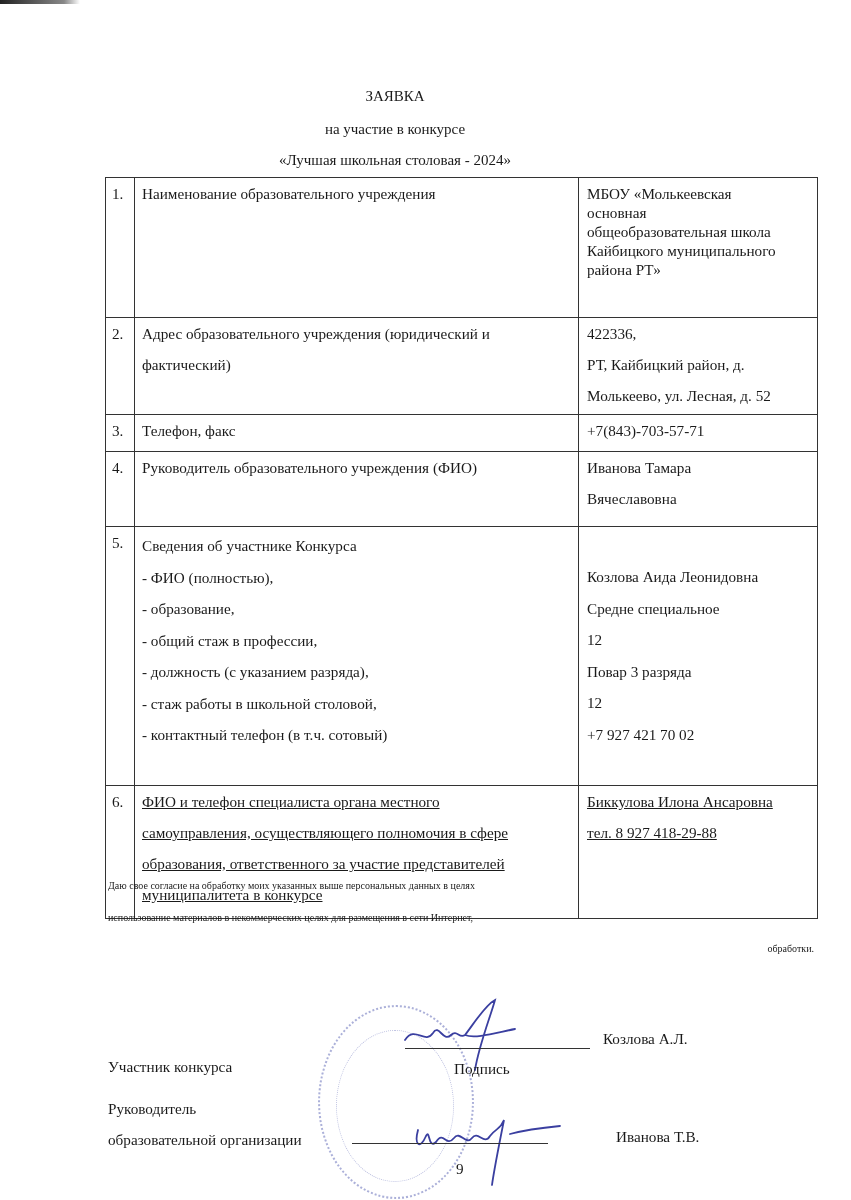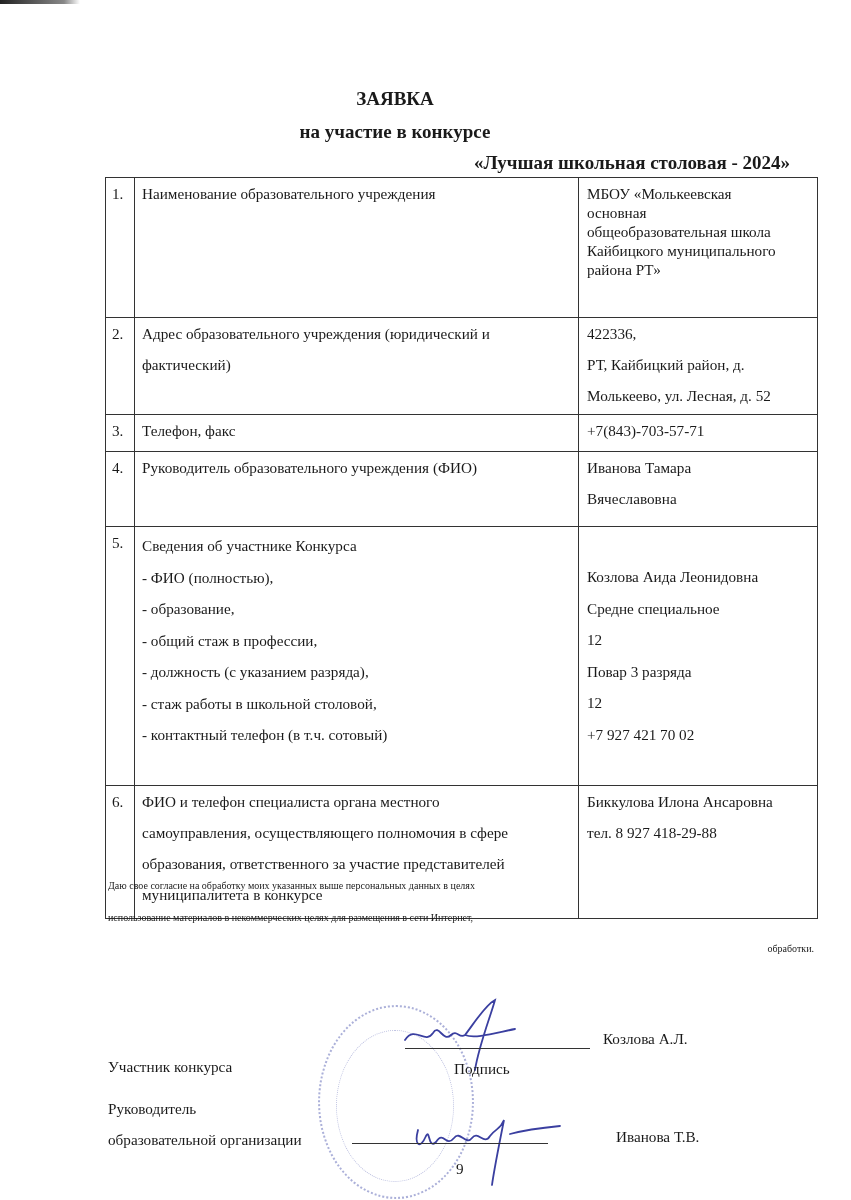--- a/index.html
+++ b/index.html
@@ -1,24 +1,24 @@
 <!DOCTYPE html>
 <html><head>
 <meta charset="utf-8">
 <style>
   html, body { margin: 0; padding: 0; }
   body {
     width: 851px; height: 1200px; background: #ffffff; position: relative; overflow: hidden;
     font-family: "Liberation Serif", serif; color: #1a1a1a;
   }
   .scan-edge { position: absolute; left: 0; top: 0; width: 80px; height: 4px; background: linear-gradient(90deg,#222,#888 80%,#fff); }
-  .title { position: absolute; left: 0; width: 790px; text-align: center; font-weight: bold; font-size: 19px; }
+  .title { position: absolute; left: 0; width: 790px; text-align: center; font-weight: normal; font-size: 15px; }
   #t1 { top: 88px; }
   #t2 { top: 121px; }
-  #t3 { top: 152px; text-align: right; }
+  #t3 { top: 152px; }
 
   table.form {
     position: absolute; left: 105px; top: 177px; width: 713px;
     border-collapse: collapse; font-size: 15.2px; line-height: 19px;
   }
   table.form td { border: 1px solid #333; vertical-align: top; padding: 0; }
   td.num { width: 22px; padding: 6px 0 0 6px !important; }
   td.label { width: 428px; padding: 6px 8px 0 7px !important; }
   td.value { padding: 6px 6px 0 8px !important; }
   .ln { display: block; }
@@ -29,21 +29,21 @@
   .row2 td.label, .row2 td.value { padding-top: 0 !important; }
   .row2 td.num { padding-top: 6px !important; }
   .row3 td { height: 30px; }
   .row4 td { height: 68px; }
   .row4 td.label, .row4 td.value { padding-top: 0 !important; }
   .row5 td { height: 224px; }
   .row5 .ln { line-height: 31.5px; }
   .row5 td.label { padding-top: 3px !important; }
   .row5 td.value { padding-top: 34px !important; }
   .row6 td { height: 126px; }
-  .row6 td.label, .row6 td.value { padding-top: 0 !important; }
+  .row6 td.label, .row6 td.value { padding-top: 0 !important; text-decoration: underline; }
 
   .consent {
     position: absolute; left: 108px; top: 870px; width: 706px;
     font-size: 10px; line-height: 31.5px; text-align: justify;
   }
   .consent .last { text-align: right; }
   .sig-label { position: absolute; font-size: 15.2px; }
   .sig-line { position: absolute; border-top: 1px solid #333; height: 0; }
   .stamp {
     position: absolute; left: 318px; top: 1005px; width: 152px; height: 190px;

